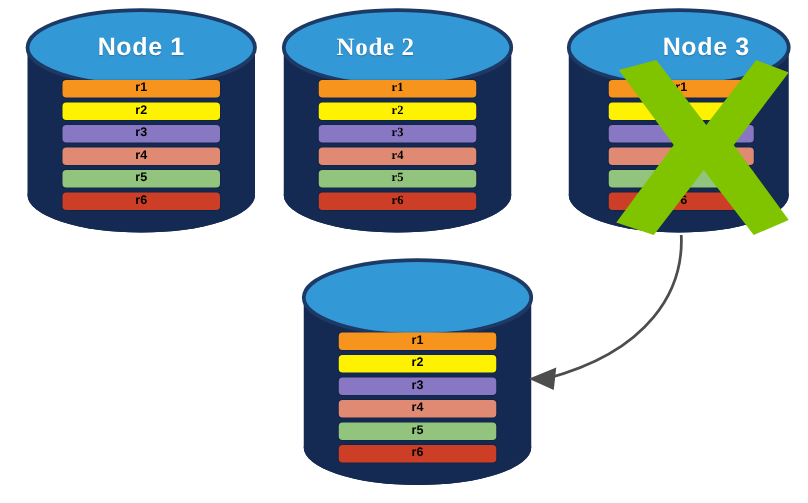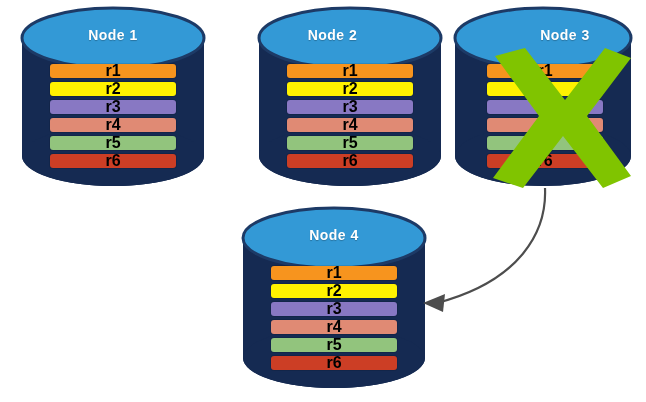--- a/index.html
+++ b/index.html
@@ -12,31 +12,31 @@
   }
   #stage{position:absolute;left:0;top:0;width:646px;height:402px;}
   .node{position:absolute;}
   .cyl-svg{position:absolute;left:0;top:0;overflow:visible;}
   .node-title{
     position:absolute;
     width:100%;
     text-align:center;
     color:#ffffff;
     font-weight:bold;
-    font-size:14px;
+    font-size:20px;
     letter-spacing:0.5px;
     text-shadow:0 1px 1px rgba(0,0,0,.25);
     pointer-events:none;
   }
   .rows{position:absolute;display:flex;flex-direction:column;}
   .row-bar{
     border-radius:3px;
     color:#000000;
     font-weight:bold;
-    font-size:16px;
+    font-size:10px;
     text-align:center;
     line-height:14px;
     height:14px;
     box-shadow:0 0 0 1px rgba(0,0,0,.10);
   }
   .x-mark{position:absolute;pointer-events:none;}
   .arrow{position:absolute;left:0;top:0;overflow:visible;}
 </style>
 </head>
 <body>
@@ -53,21 +53,21 @@
     <div class="rows" id="rows-node1" style="left:28px;top:56px;width:126px;gap:4px;">
         <div class="row-bar" style="background: rgb(247, 148, 30);">r1</div>
         <div class="row-bar" style="background: rgb(255, 242, 0);">r2</div>
         <div class="row-bar" style="background: rgb(136, 120, 195);">r3</div>
         <div class="row-bar" style="background: rgb(224, 138, 116);">r4</div>
         <div class="row-bar" style="background: rgb(146, 196, 125);">r5</div>
         <div class="row-bar" style="background: rgb(204, 62, 37);">r6</div>
       </div>
   </div>
 
-  <div class="node" id="node2" style="left:259px;top:8px;width:147px;height:178px;">
+  <div class="node" id="node2" style="left:227px;top:8px;width:147px;height:178px;font-family:Liberation Serif, serif;">
     <svg class="cyl-svg" width="182" height="178" viewBox="0 0 182 178">
       <path d="M0,30 L0,148 A91,30 0 0 0 182,148 L182,30 Z" fill="#152a52"></path>
       <ellipse cx="91" cy="148" rx="91" ry="30" fill="#152a52"></ellipse>
       <ellipse cx="91" cy="30" rx="91" ry="30" fill="#3399D6" stroke="#1d3a66" stroke-width="3"></ellipse>
     </svg>
     <div class="node-title" style="top:19px;">Node  2</div>
     <div class="rows" id="rows-node2" style="left:28px;top:56px;width:126px;gap:4px;">
         <div class="row-bar" style="background: rgb(247, 148, 30);">r1</div>
         <div class="row-bar" style="background: rgb(255, 242, 0);">r2</div>
         <div class="row-bar" style="background: rgb(136, 120, 195);">r3</div>
@@ -96,21 +96,20 @@
       <polygon points="4,8 34,0 74,52 114,0 140,10 96,68 140,128 112,140 72,88 32,140 2,130 48,68" fill="#80c400"></polygon>
     </svg>
   </div>
 
   <div class="node" id="node4" style="left:243px;top:208px;width:182px;height:180px;">
     <svg class="cyl-svg" width="182" height="180" viewBox="0 0 182 180">
       <path d="M0,30 L0,150 A91,30 0 0 0 182,150 L182,30 Z" fill="#152a52"></path>
       <ellipse cx="91" cy="150" rx="91" ry="30" fill="#152a52"></ellipse>
       <ellipse cx="91" cy="30" rx="91" ry="30" fill="#3399D6" stroke="#1d3a66" stroke-width="3"></ellipse>
     </svg>
-    <div class="node-title" style="top:19px;">Node  4</div>
     <div class="rows" id="rows-node4" style="left:28px;top:58px;width:126px;gap:4px;">
         <div class="row-bar" style="background: rgb(247, 148, 30);">r1</div>
         <div class="row-bar" style="background: rgb(255, 242, 0);">r2</div>
         <div class="row-bar" style="background: rgb(136, 120, 195);">r3</div>
         <div class="row-bar" style="background: rgb(224, 138, 116);">r4</div>
         <div class="row-bar" style="background: rgb(146, 196, 125);">r5</div>
         <div class="row-bar" style="background: rgb(204, 62, 37);">r6</div>
       </div>
   </div>
 

